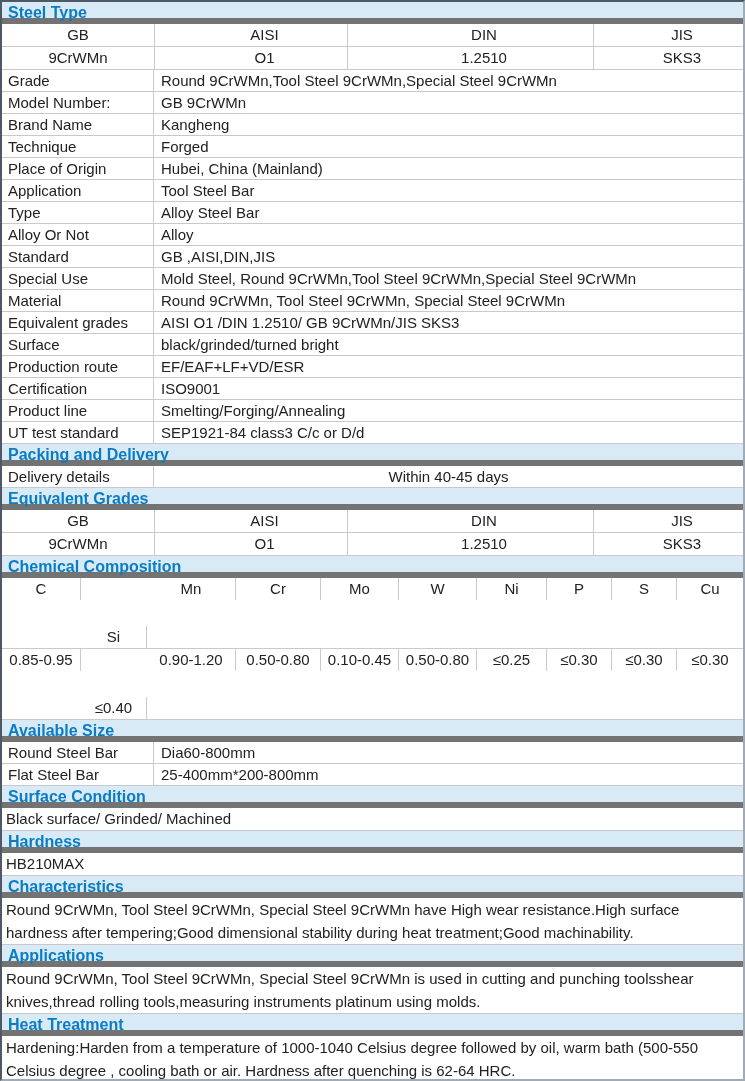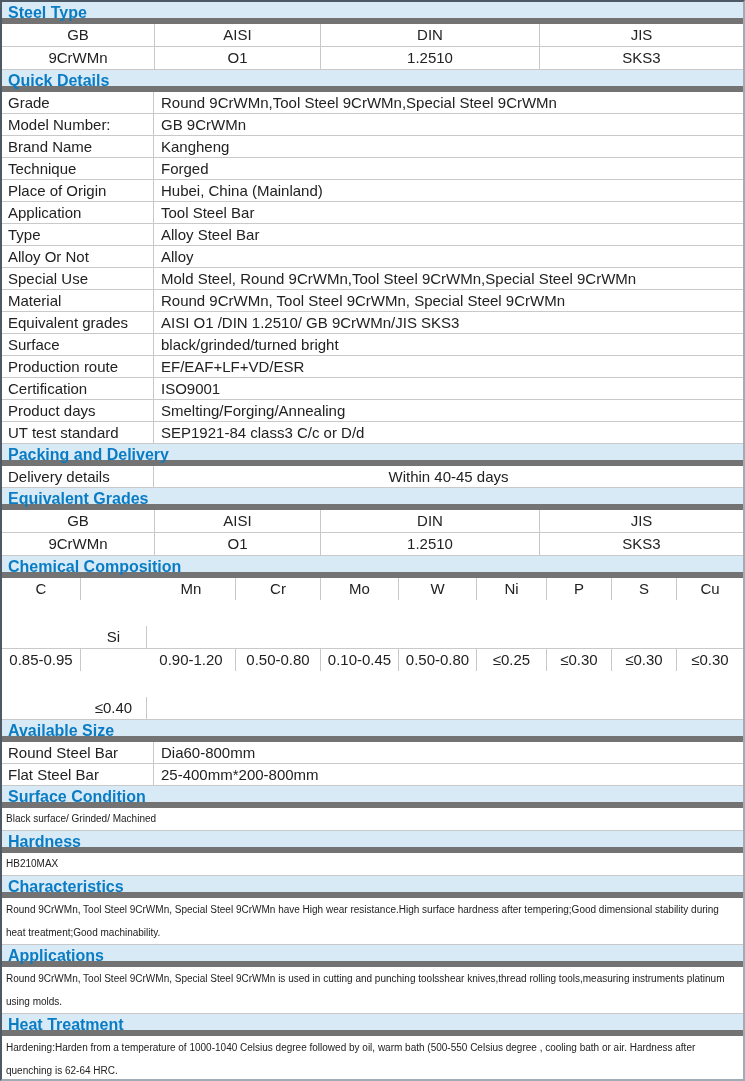--- a/index.html
+++ b/index.html
@@ -45,21 +45,21 @@
     display: flex;
     align-items: center;
   }
   .value-col {
     flex: 1;
     padding-left: 7px;
     display: flex;
     align-items: center;
   }
   .value-center { justify-content: center; text-align: center; padding: 0 10px; }
-  .grid4 { display: flex; }
+  .grid4 { display: flex; gap: 27px; }
   .grid4 > div {
     border-right: 1px solid #c9c9c9;
     text-align: center;
     height: 22px;
     line-height: 22px;
     overflow: hidden;
   }
   .grid4 > div:nth-child(1) { width: 153px; }
   .grid4 > div:nth-child(2) { width: 166px; }
   .grid4 > div:nth-child(3) { width: 219px; }
@@ -76,21 +76,21 @@
   .grid10 > div:nth-child(2) { width: 66px; margin-top: 48px; }
   .grid10 > div:nth-child(3) { width: 89px; }
   .grid10 > div:nth-child(4) { width: 85px; }
   .grid10 > div:nth-child(5) { width: 78px; }
   .grid10 > div:nth-child(6) { width: 78px; }
   .grid10 > div:nth-child(7) { width: 70px; }
   .grid10 > div:nth-child(8) { width: 65px; }
   .grid10 > div:nth-child(9) { width: 65px; }
   .grid10 > div:nth-child(10){ flex: 1; border-right: none; }
   .textblock {
-    font-size: 10px;
+    font-size: 15px;
     line-height: 23px;
     padding: 0 4px 0 4px;
     border-bottom: 1px solid #c9c9c9;
   }
   .textblock p { margin: 0; }
   .wrap2 { line-height: 23px; }
 </style>
 </head>
 <body>
 
@@ -103,21 +103,20 @@
     <div>DIN</div>
     <div>JIS</div>
   </div>
   <div class="row grid4">
     <div>9CrWMn</div>
     <div>O1</div>
     <div>1.2510</div>
     <div>SKS3</div>
   </div>
 
-  <div class="band">Quick Details</div>
   <div class="row">
     <div class="label-col">Grade</div>
     <div class="value-col">Round 9CrWMn,Tool Steel 9CrWMn,Special Steel 9CrWMn</div>
   </div>
   <div class="row">
     <div class="label-col">Model Number:</div>
     <div class="value-col">GB 9CrWMn</div>
   </div>
   <div class="row">
     <div class="label-col">Brand Name</div>
@@ -137,20 +136,24 @@
   </div>
   <div class="row">
     <div class="label-col">Type</div>
     <div class="value-col">Alloy Steel Bar</div>
   </div>
   <div class="row">
     <div class="label-col">Alloy Or Not</div>
     <div class="value-col">Alloy</div>
   </div>
   <div class="row">
+    <div class="label-col">Standard</div>
+    <div class="value-col">GB ,AISI,DIN,JIS</div>
+  </div>
+  <div class="row">
     <div class="label-col">Special Use</div>
     <div class="value-col">Mold Steel, Round 9CrWMn,Tool Steel 9CrWMn,Special Steel 9CrWMn</div>
   </div>
   <div class="row">
     <div class="label-col">Material</div>
     <div class="value-col">Round 9CrWMn, Tool Steel 9CrWMn, Special Steel 9CrWMn</div>
   </div>
   <div class="row">
     <div class="label-col">Equivalent grades</div>
     <div class="value-col">AISI O1 /DIN 1.2510/ GB 9CrWMn/JIS SKS3</div>
@@ -161,21 +164,21 @@
   </div>
   <div class="row">
     <div class="label-col">Production route</div>
     <div class="value-col">EF/EAF+LF+VD/ESR</div>
   </div>
   <div class="row">
     <div class="label-col">Certification</div>
     <div class="value-col">ISO9001</div>
   </div>
   <div class="row">
-    <div class="label-col">Product days</div>
+    <div class="label-col">Product line</div>
     <div class="value-col">Smelting/Forging/Annealing</div>
   </div>
   <div class="row">
     <div class="label-col">UT test standard</div>
     <div class="value-col">SEP1921-84 class3 C/c or D/d</div>
   </div>
 
   <div class="band">Packing and Delivery</div>
   <div class="row">
     <div class="label-col">Delivery details</div>

